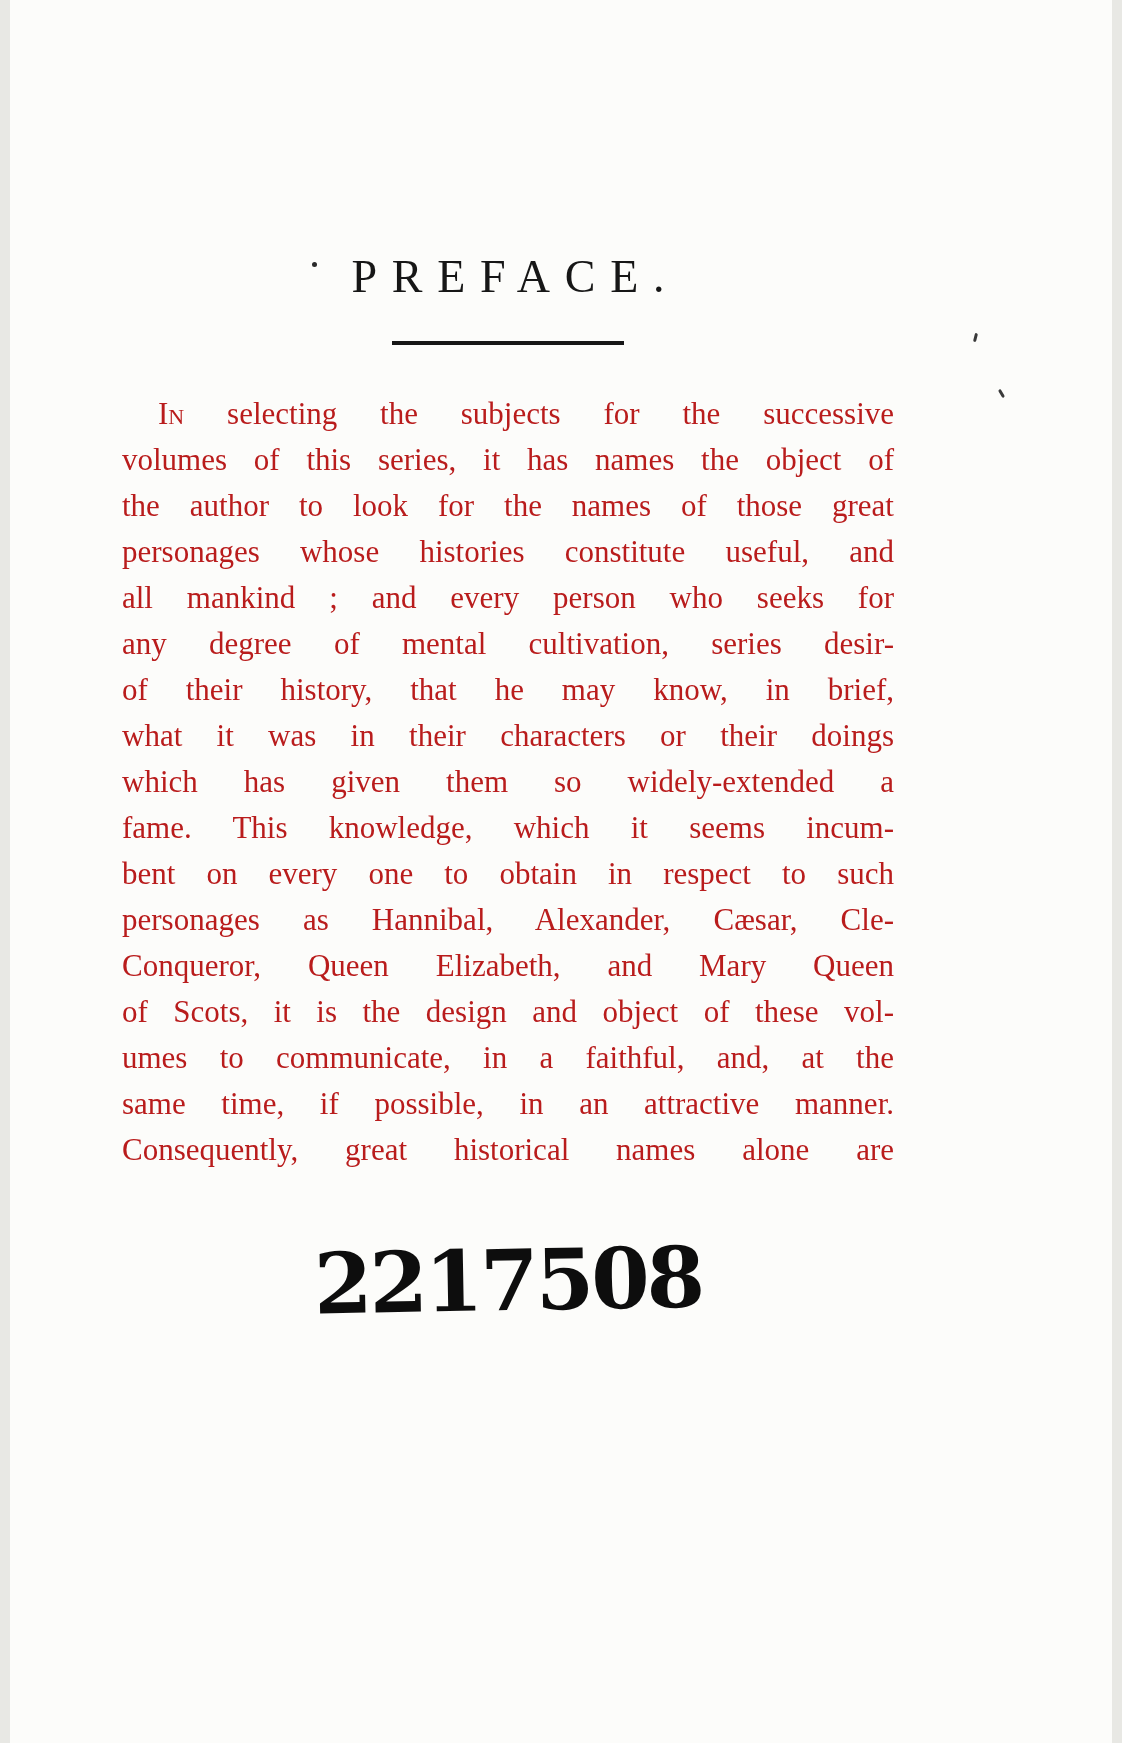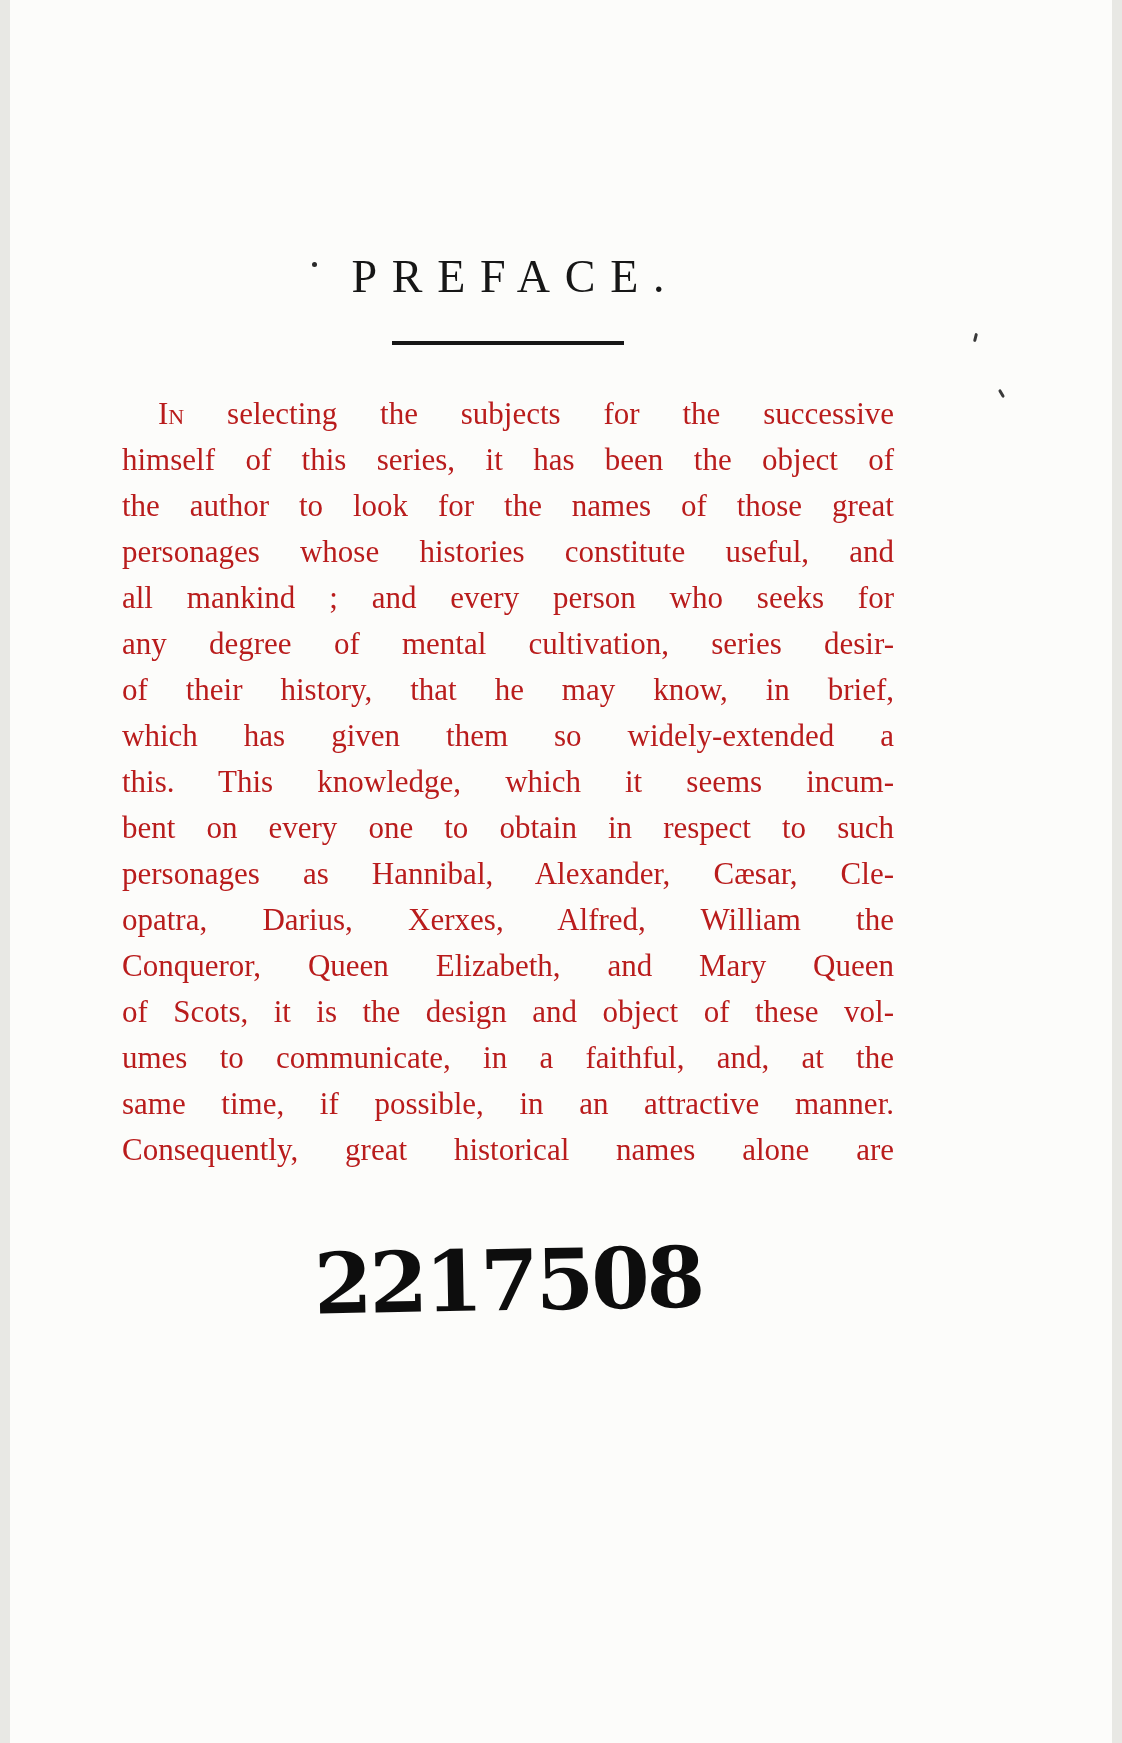--- a/index.html
+++ b/index.html
@@ -108,31 +108,31 @@
   <div class="content">
 
     <h1 class="title">
       <span class="title-dot"></span><span>PREFACE.</span>
     </h1>
 
     <div class="divider"></div>
 
     <div class="textblock">
       <div class="line indent"><span class="lead-word">In</span> <span>selecting the subjects for the successive</span></div>
-      <div class="line">himself of this series, it has been the object of</div>
+      <div class="line">volumes of this series, it has names the object of</div>
       <div class="line">the author to look for the names of those great</div>
       <div class="line">personages whose histories constitute useful, and</div>
       <div class="line">all mankind ; and every person who seeks for</div>
       <div class="line">any degree of mental cultivation, series desir-</div>
       <div class="line">of their history, that he may know, in brief,</div>
+      <div class="line">what it was in their characters or their doings</div>
       <div class="line">which has given them so widely-extended a</div>
-      <div class="line">this.  This knowledge, which it seems incum-</div>
+      <div class="line">fame.  This knowledge, which it seems incum-</div>
       <div class="line">bent on every one to obtain in respect to such</div>
       <div class="line">personages as Hannibal, Alexander, Cæsar, Cle-</div>
-      <div class="line">opatra, Darius, Xerxes, Alfred, William the</div>
       <div class="line">Conqueror, Queen Elizabeth, and Mary Queen</div>
       <div class="line">of Scots, it is the design and object of these vol-</div>
       <div class="line">umes to communicate, in a faithful, and, at the</div>
       <div class="line">same time, if possible, in an attractive manner.</div>
       <div class="line">Consequently, great historical names alone are</div>
     </div>
 
     <div class="stamp">2217508</div>
 
   </div>

